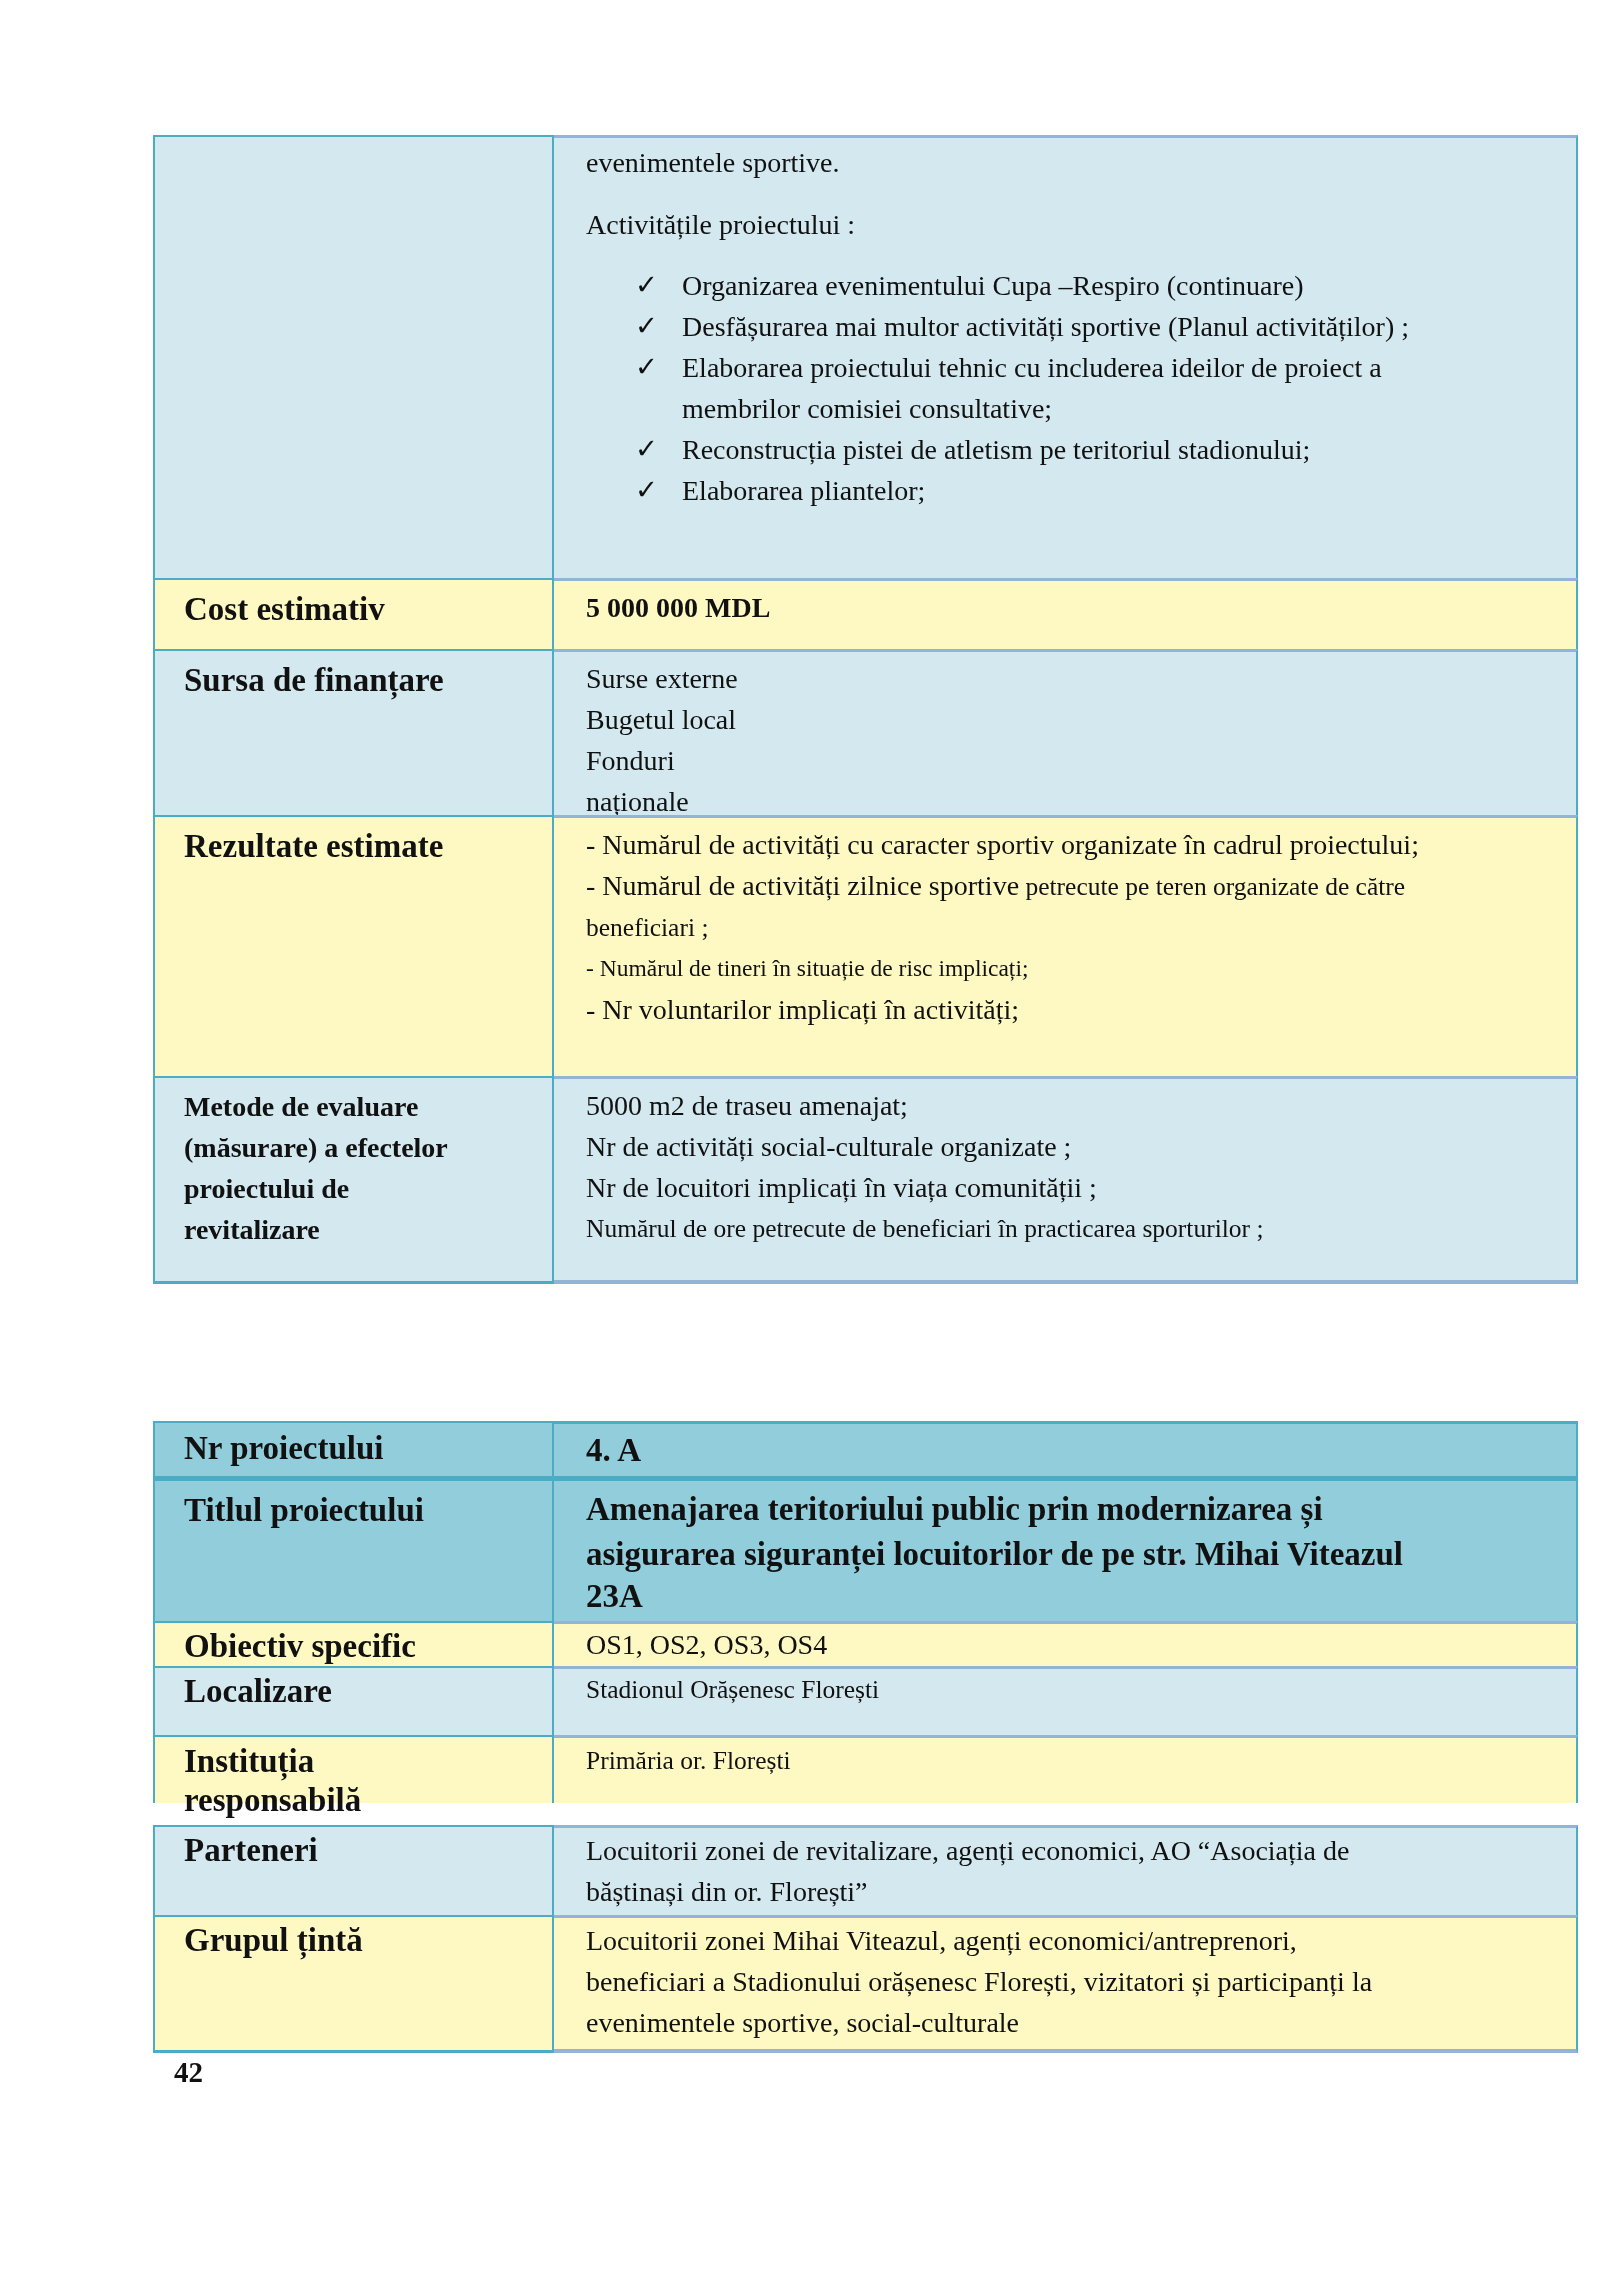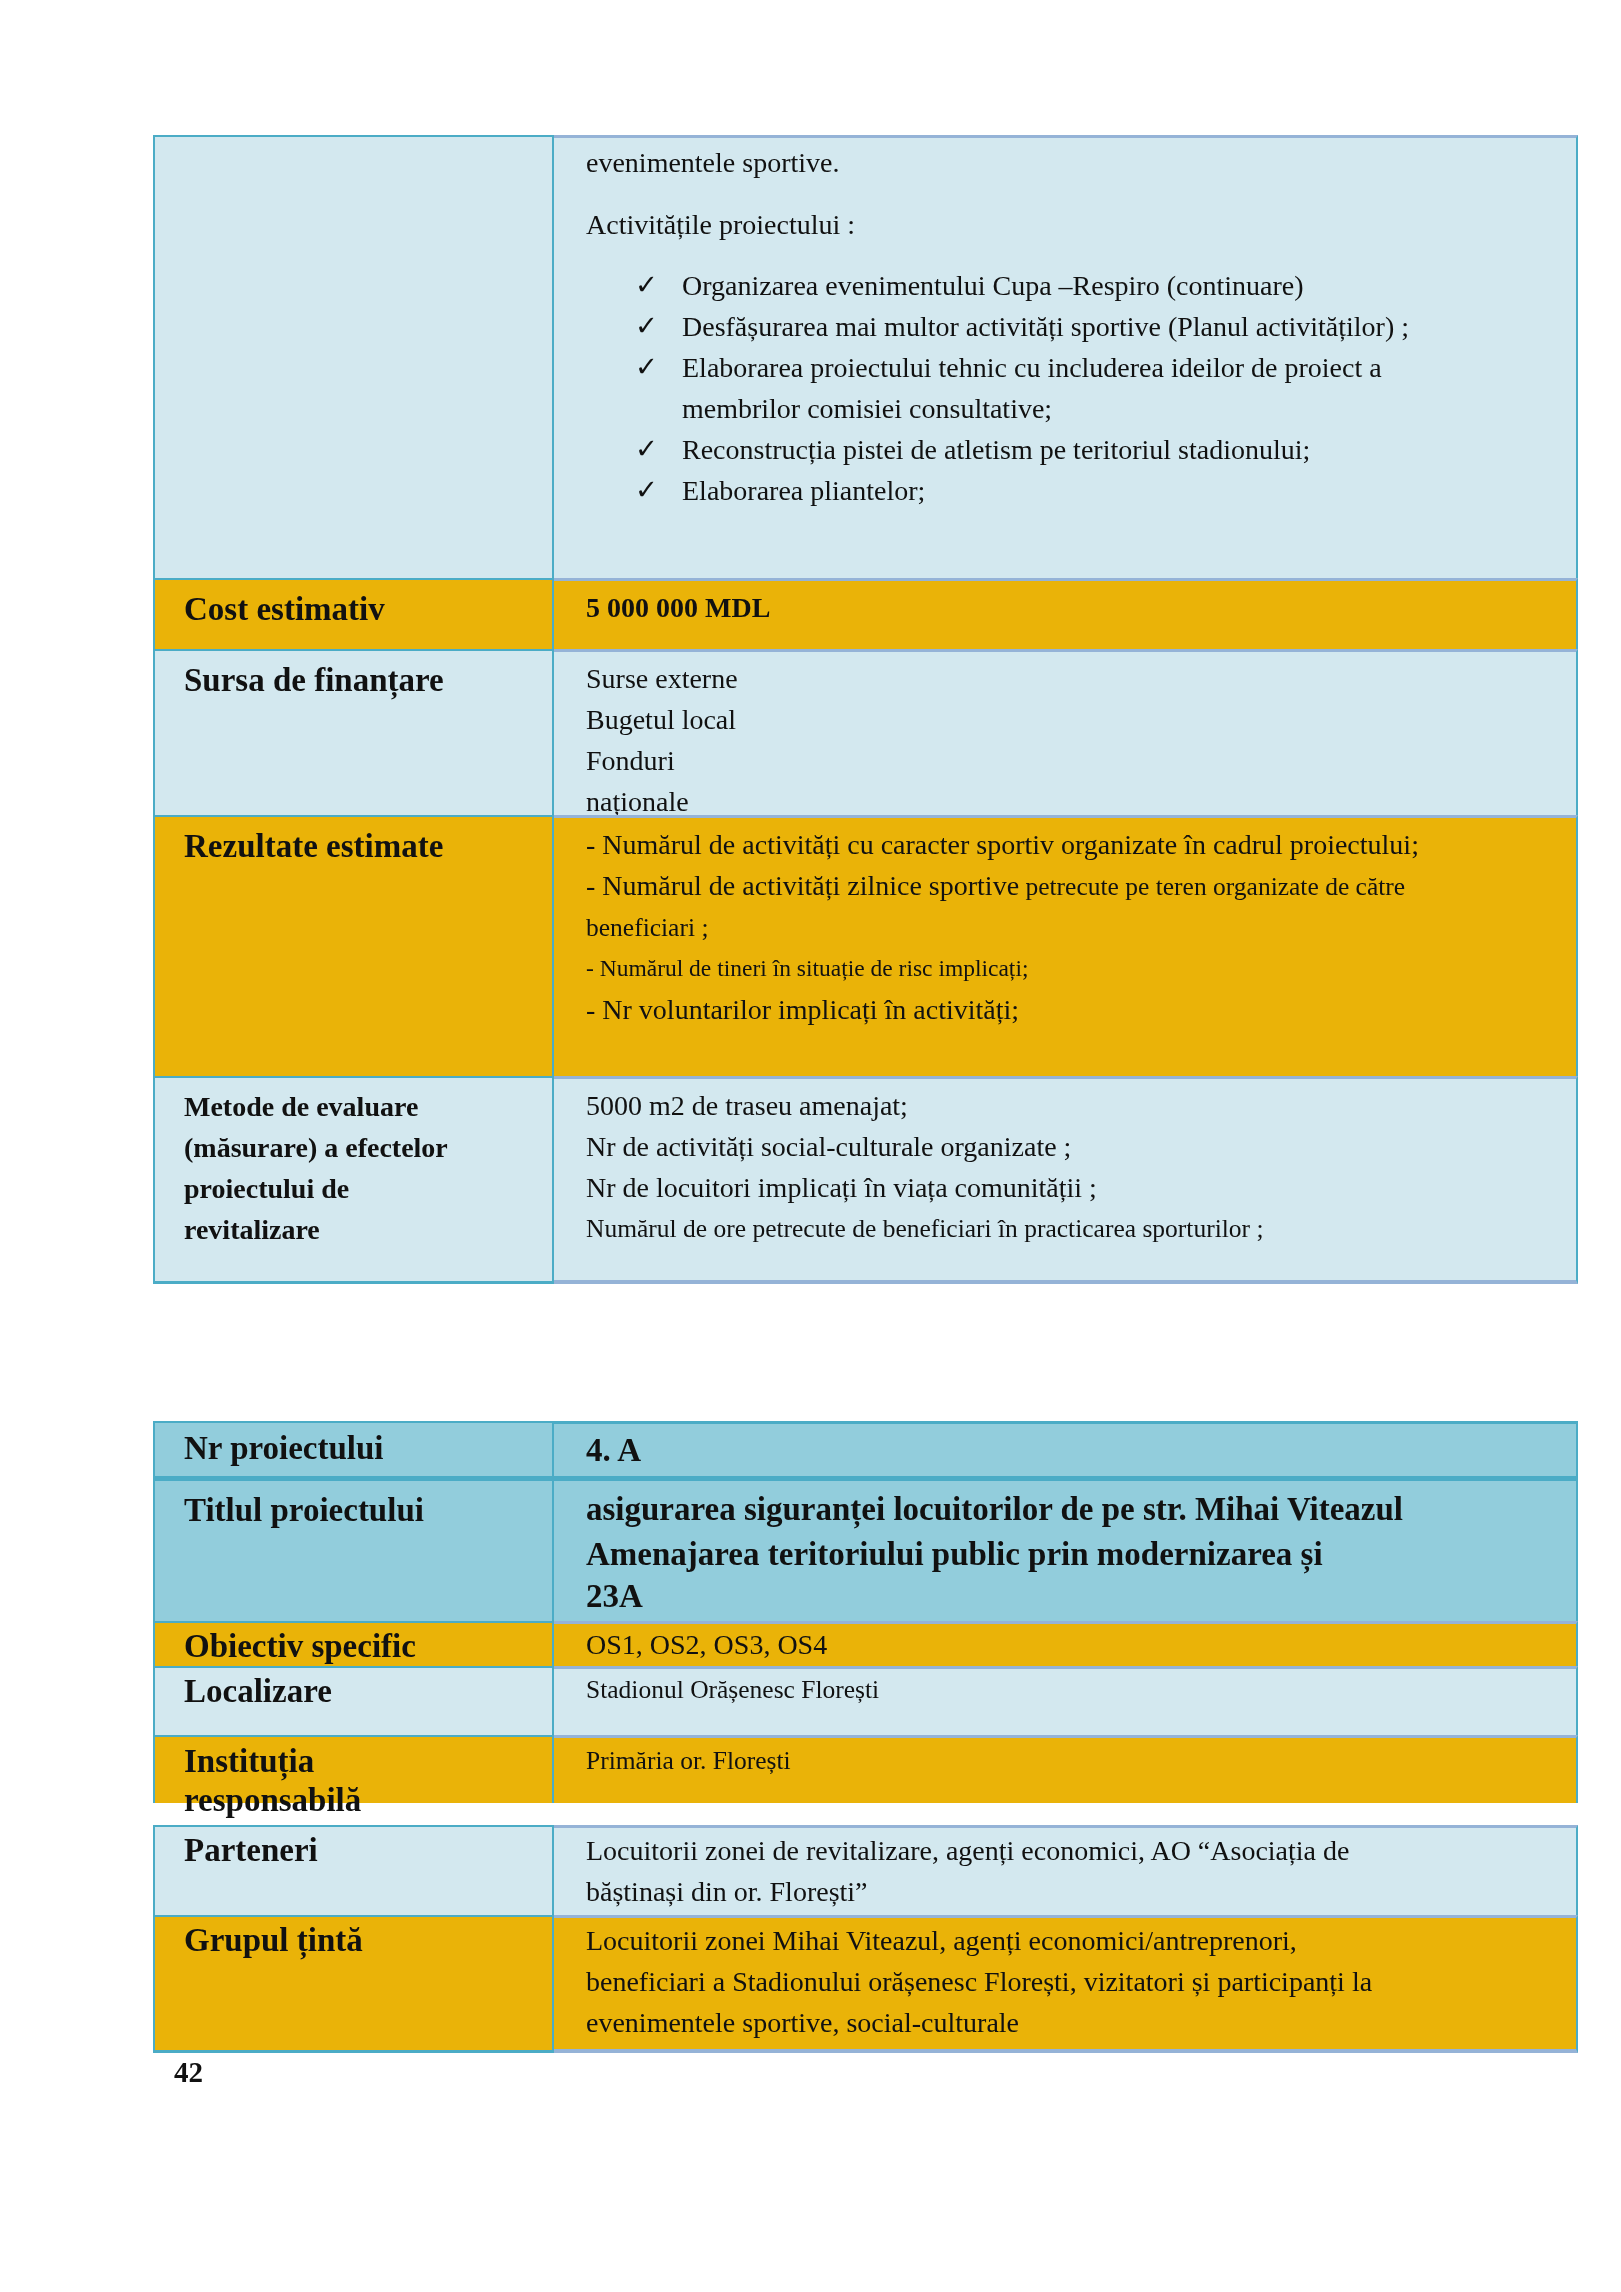--- a/index.html
+++ b/index.html
@@ -4,21 +4,21 @@
 <style>
   html, body { margin: 0; padding: 0; background: #ffffff; }
   body { width: 1621px; height: 2293px; position: relative; overflow: hidden;
          font-family: "Liberation Serif", "DejaVu Serif", serif; color: #111; }
   .tbl { position: absolute; left: 124px; width: 1425px; margin-left: 29px; }
   .row { position: absolute; left: 0; width: 1425px; }
   .cell { position: absolute; top: 0; bottom: 0; box-sizing: border-box; }
   .lc { left: 0; width: 401px; border-left: 2.9px solid #4bacc6; border-top: 2.9px solid #4bacc6; border-right: 2px solid #4bacc6; padding: 7.8px 0 0 29px; }
   .rc { left: 401px; right: 0; border-top: 3.9px solid #95b3d7; border-right: 2.9px solid #4bacc6; padding: 5.9px 19.6px 0 32px; }
   .blue { background: #d3e8ef; }
-  .white { background: #eab308; }
+  .white { background: #fef9c3; }
   .hdr { background: #92cddc; }
   .hdr .rc { border-top-color: #4bacc6; }
   .bottom-l { border-bottom: 3.9px solid #4bacc6; }
   .bottom-r { border-bottom: 4.9px solid #95b3d7; }
   .lbl { font-weight: bold; font-size: 33px; line-height: 43px; }
   .lbl-sm { font-weight: bold; font-size: 28px; line-height: 41px; }
   .txt { font-size: 28px; line-height: 41px; }
   .txt-sm { font-size: 25.5px; line-height: 41px; }
   .txt-xs { font-size: 23.5px; line-height: 41px; }
   .bold { font-weight: bold; }
@@ -107,22 +107,22 @@
     <div class="cell rc" style="padding-top:3.9px;">
         <div class="title-txt">4. A</div>
       </div>
   </div>
 
   <div class="row hdr" style="top:55px;height:145px;">
     <div class="cell lc" style="border-top-width:5.9px;">
         <div class="lbl">Titlul proiectului</div>
       </div>
     <div class="cell rc" style="border-top-width:5.9px;">
+      <div class="title-txt">Amenajarea teritoriului public  prin modernizarea și</div>
       <div class="title-txt">asigurarea siguranței locuitorilor de pe str. Mihai Viteazul</div>
-      <div class="title-txt">Amenajarea teritoriului public  prin modernizarea și</div>
       <div class="title-txt" style="line-height:39px;">23A</div>
     </div>
   </div>
 
   <div class="row white" style="top:200px;height:45px;">
     <div class="cell lc" style="padding-top:2px;">
         <div class="lbl">Obiectiv specific</div>
       </div>
     <div class="cell rc" style="padding-top:0;">
         <div class="txt">OS1,  OS2, OS3, OS4</div>

